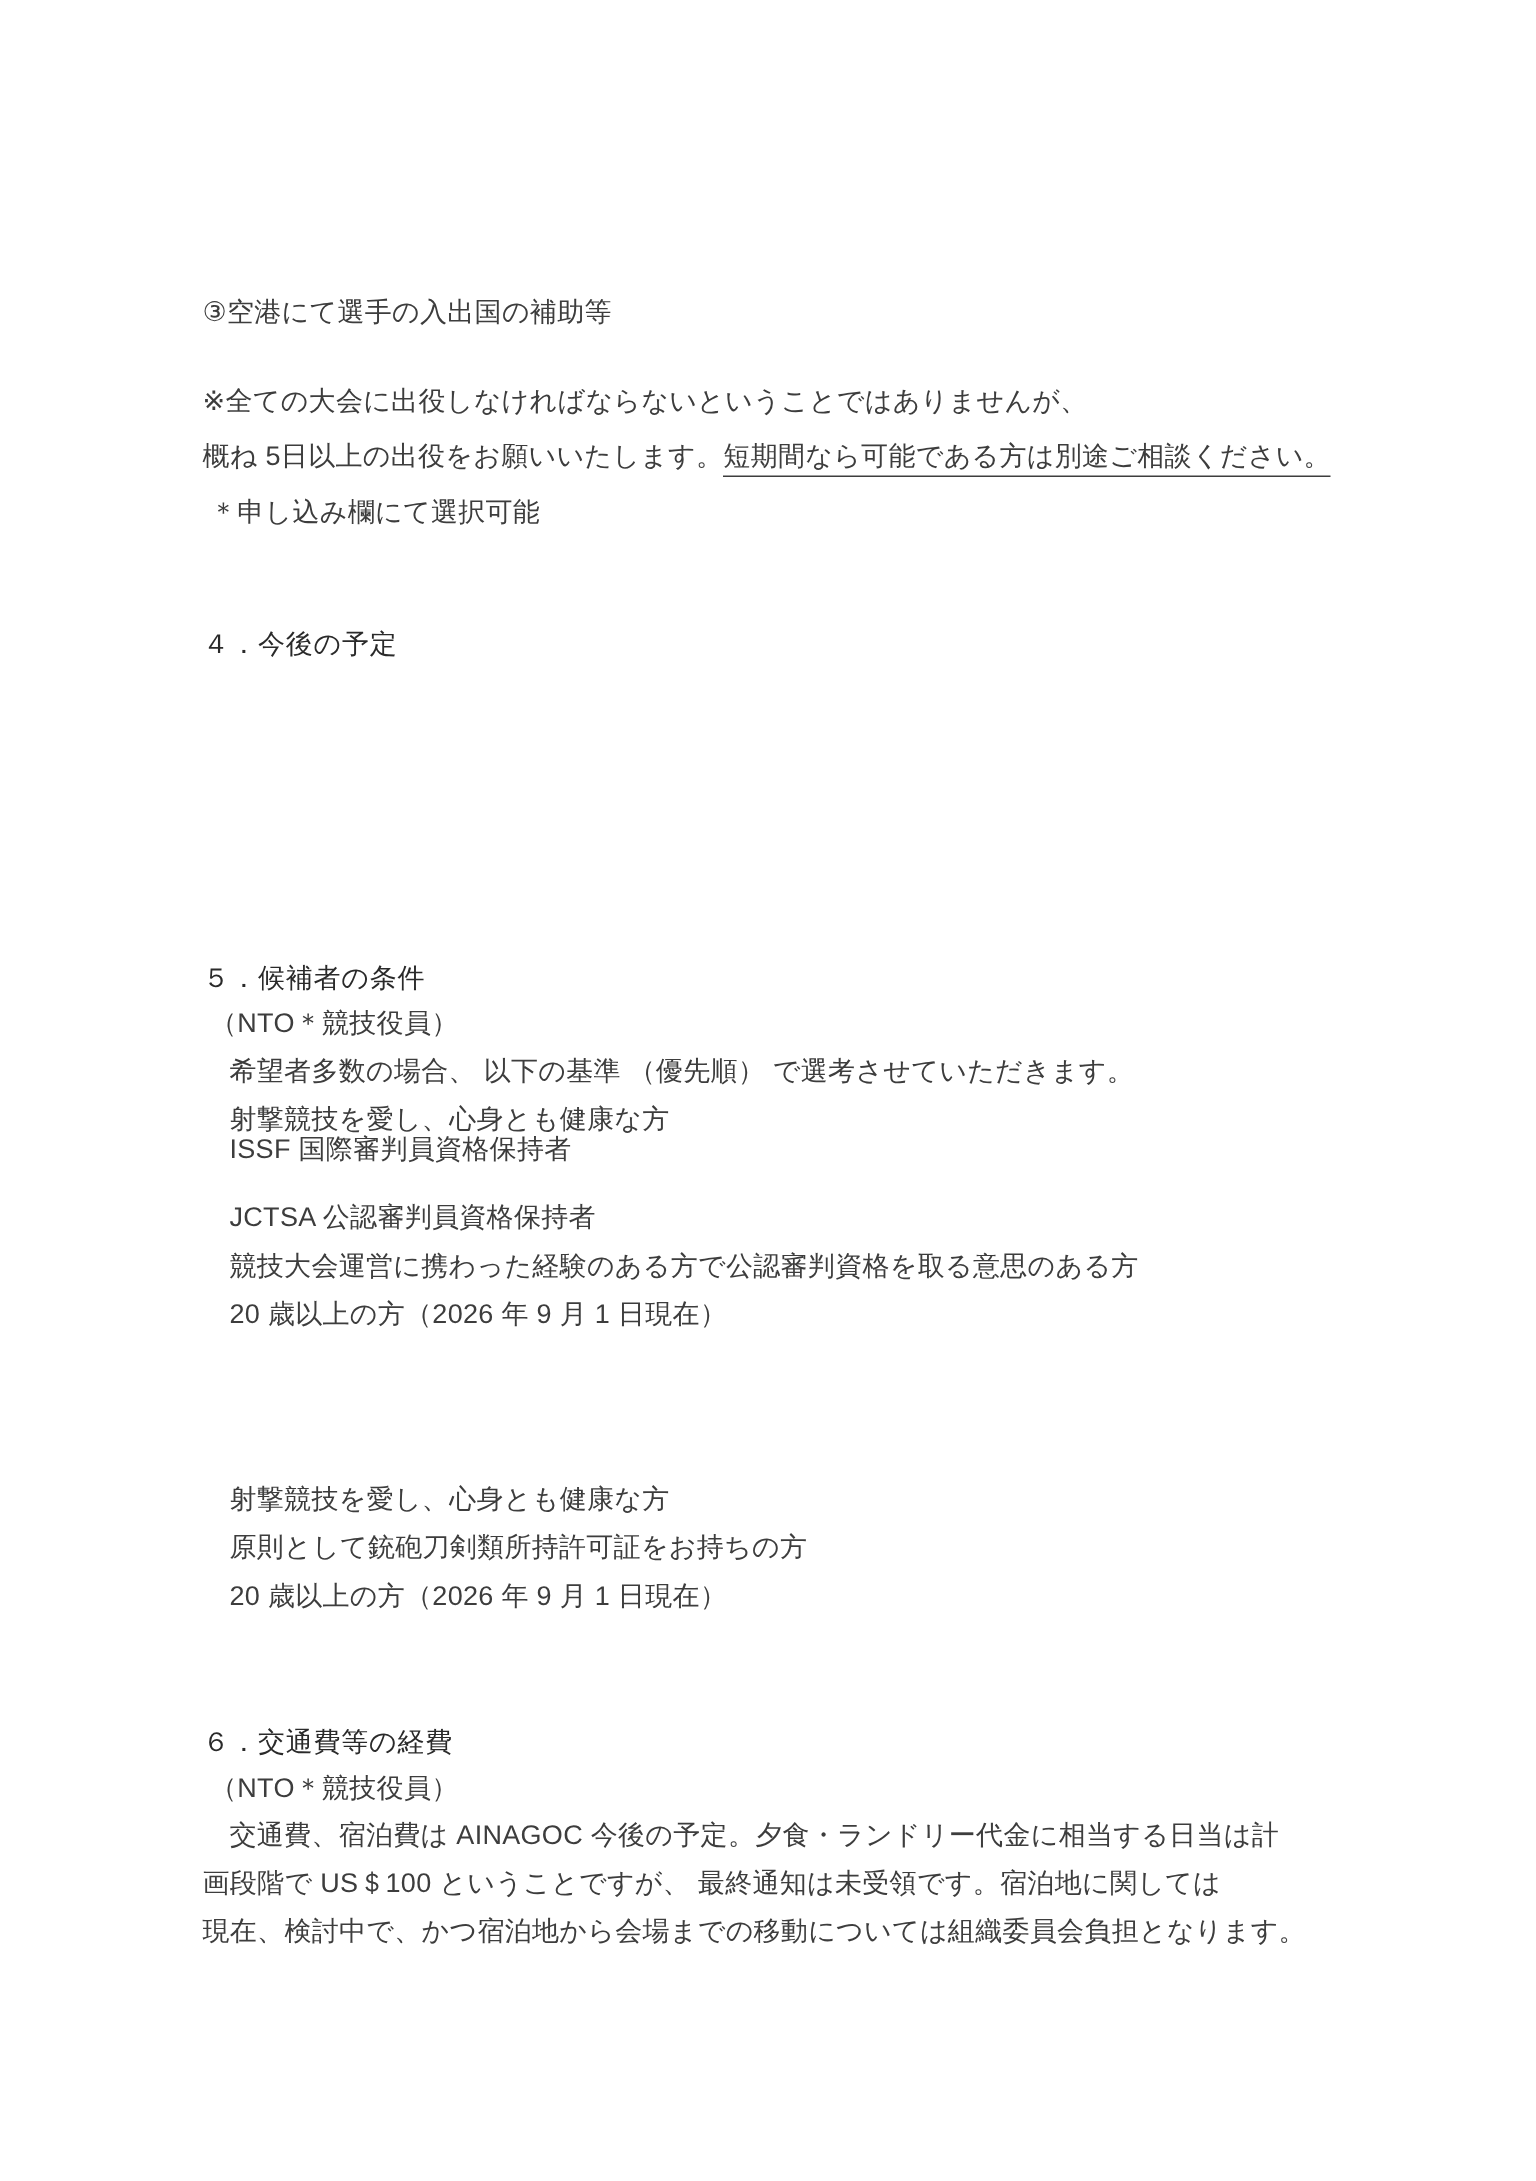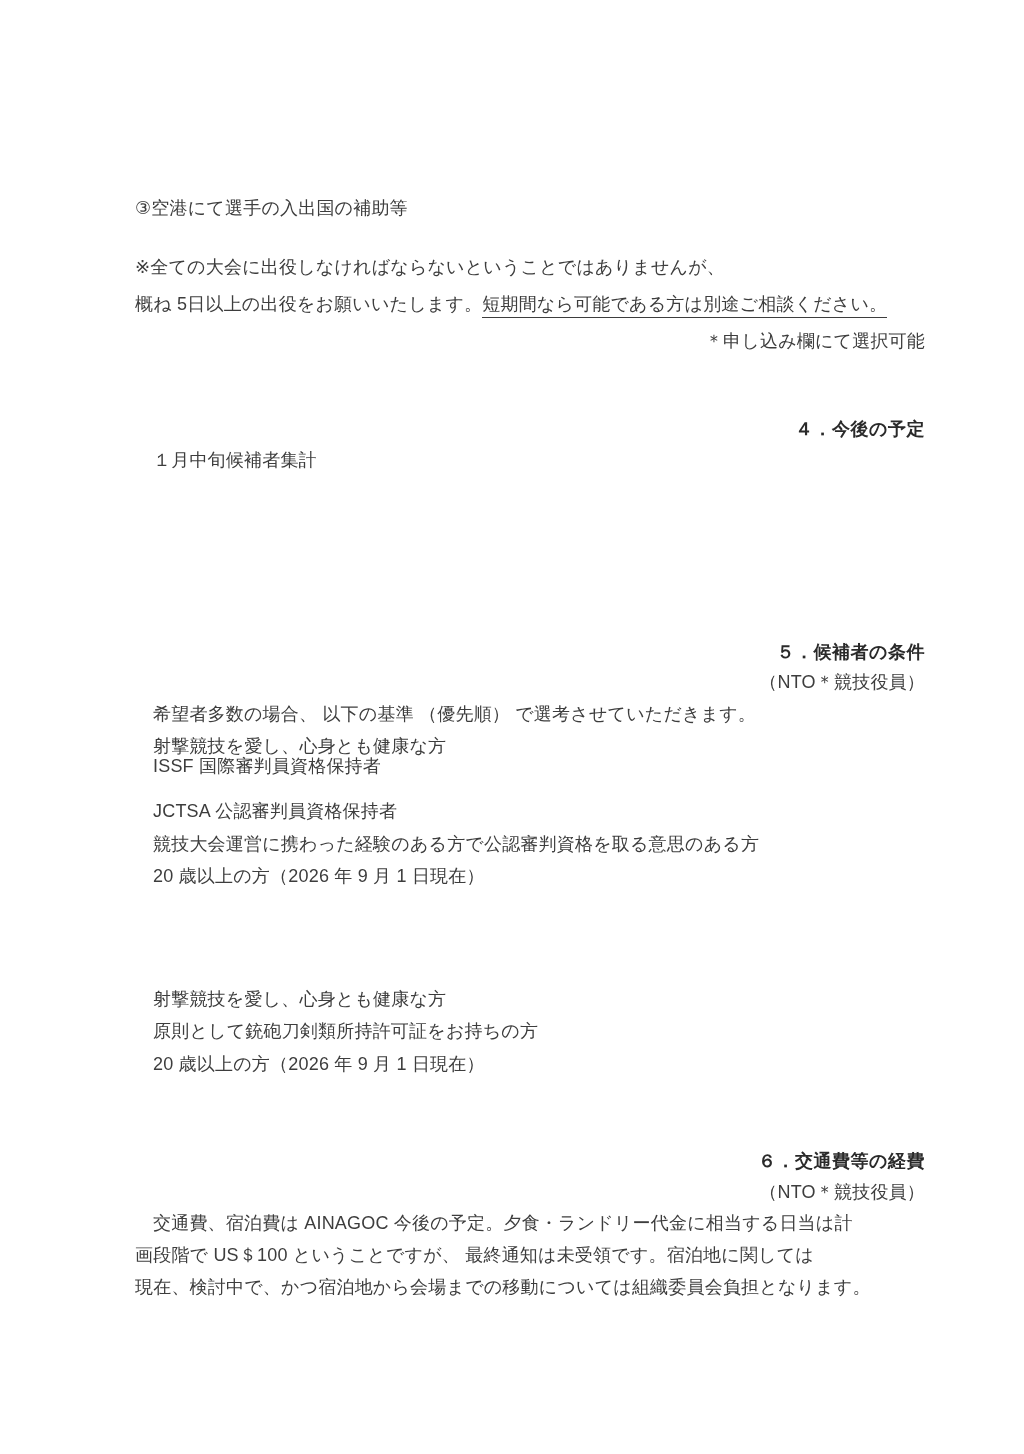--- a/index.html
+++ b/index.html
@@ -18,45 +18,43 @@
     position: absolute;
     left: 135px;
     width: 790px;
     font-size: 18px;
     line-height: 24px;
     color: #3d3d3d;
     white-space: pre-wrap;
     letter-spacing: 0.2px;
   }
   .heading {
-    font-weight: bold;
+    font-weight: normal;
     color: #2a2a2a;
     letter-spacing: 0.5px;
-    text-align: right;
   }
   .ind { padding-left: 18px; }
-  .ind-sm { padding-left: 5px; text-align: right; }
+  .ind-sm { padding-left: 5px; }
   .u {
     border-bottom: 1.5px solid #3d3d3d;
     padding-bottom: 3px;
   }
 </style>
 </head>
 <body>
 
 <div id="page">
 
   <div class="line" style="top:196px">③空港にて選手の入出国の補助等</div>
 
   <div class="line" style="top:255px">※全ての大会に出役しなければならないということではありませんが、</div>
   <div class="line" style="top:292px"><span>概ね 5日以上の出役をお願いいたします。</span><span class="u">短期間なら可能である方は別途ご相談ください。</span></div>
   <div class="line ind-sm" style="top:329px">＊申し込み欄にて選択可能</div>
 
   <div class="line heading" style="top:417px">４．今後の予定</div>
-  <div class="line ind" style="top:448px">１月中旬候補者集計</div>
 
   <div class="line heading" style="top:640px">５．候補者の条件</div>
   <div class="line ind-sm" style="top:670px">（NTO＊競技役員）</div>
   <div class="line ind" style="top:702px">希望者多数の場合、 以下の基準 （優先順） で選考させていただきます。</div>
   <div class="line ind" style="top:734px">射撃競技を愛し、心身とも健康な方</div>
   <div class="line ind" style="top:754px">ISSF 国際審判員資格保持者</div>
   <div class="line ind" style="top:799px">JCTSA 公認審判員資格保持者</div>
   <div class="line ind" style="top:832px">競技大会運営に携わった経験のある方で公認審判資格を取る意思のある方</div>
   <div class="line ind" style="top:864px">20 歳以上の方（2026 年 9 月 1 日現在）</div>
 

